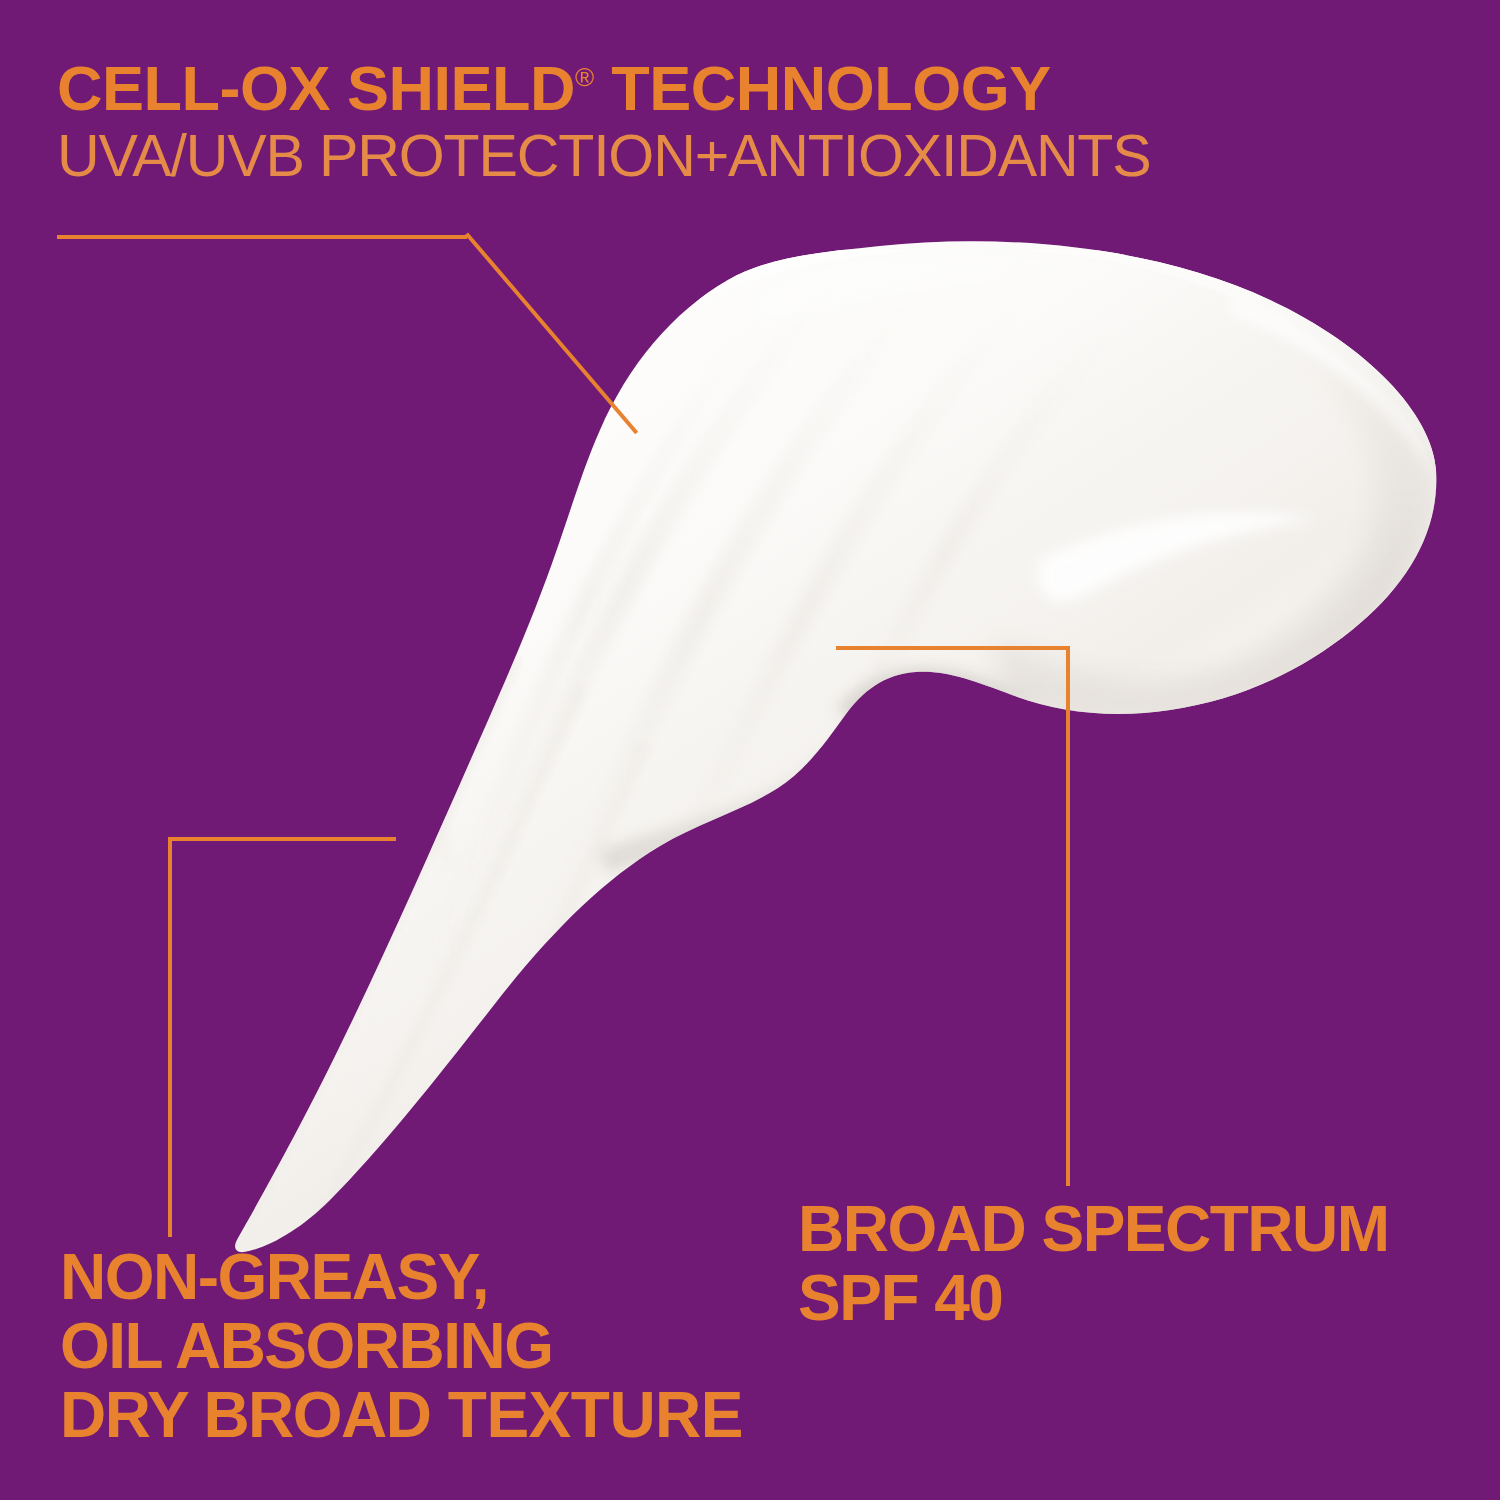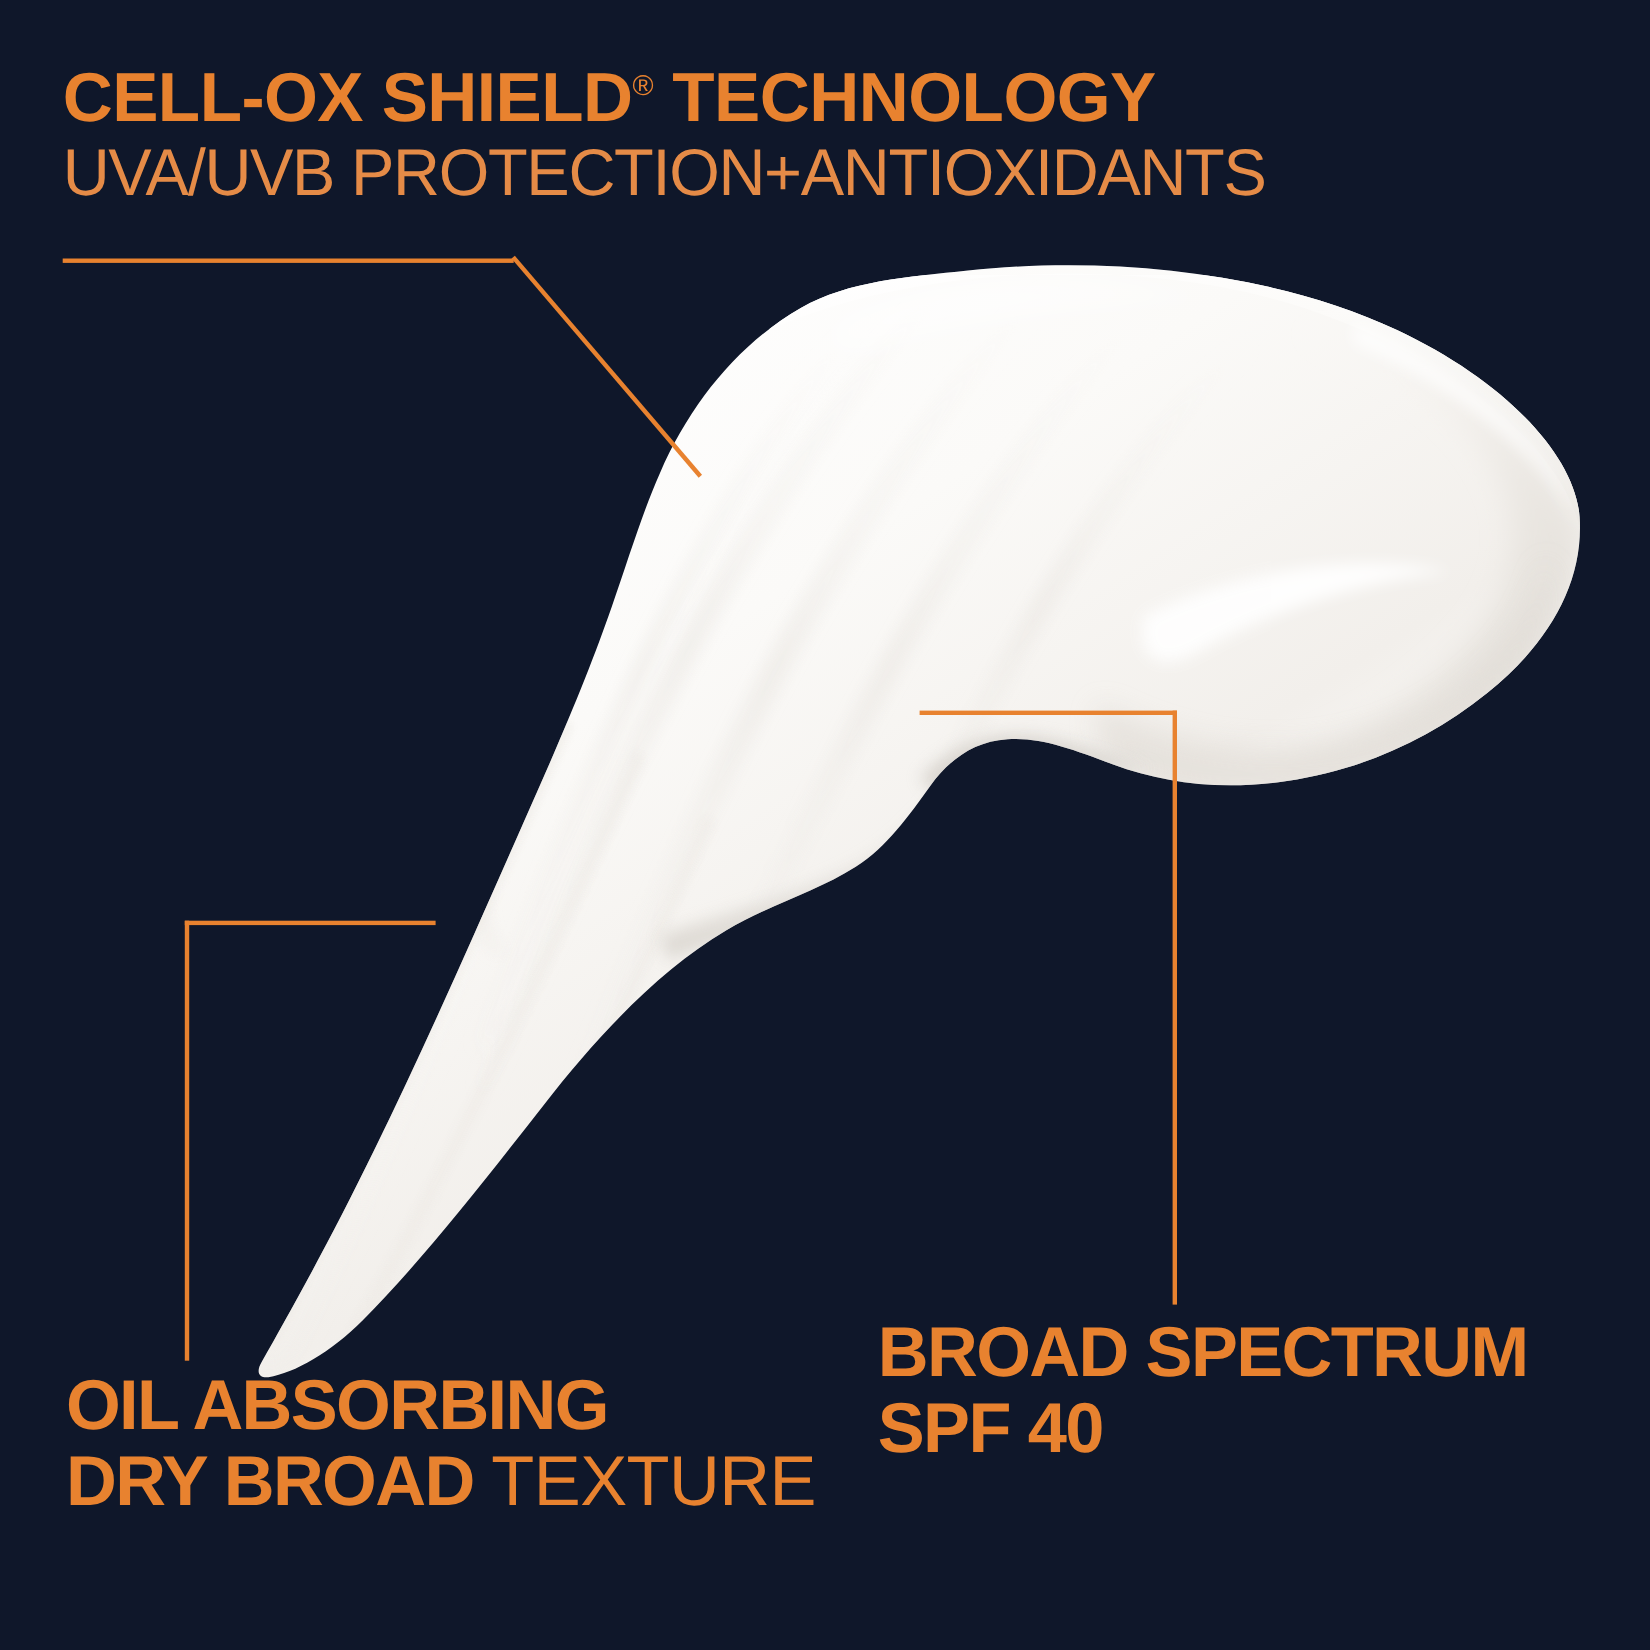--- a/index.html
+++ b/index.html
@@ -4,21 +4,21 @@
 <style>
   html, body {
     margin: 0;
     padding: 0;
     background: #ffffff;
   }
   #page {
     position: relative;
     width: 1500px;
     height: 1500px;
-    background: #0f172a;
+    background: #701a75;
     overflow: hidden;
     font-family: "Liberation Sans", sans-serif;
   }
 
   
   #headline-block {
     position: absolute;
     left: 57px;
     top: 44px;
     width: 1400px;
@@ -115,21 +115,21 @@
   #callout-bottom-left .line {
     font-family: "Liberation Sans", sans-serif;
     font-size: 64px;
     line-height: 69px;
     letter-spacing: -1.5px;
     color: #E8822F;
     white-space: nowrap;
   }
   #callout-bottom-left .bold { font-weight: 700; }
   #callout-bottom-left .light {
-    font-weight: 400;
+    font-weight: 700;
     letter-spacing: -0.5px;
   }
 
   
   #callout-bottom-right {
     position: absolute;
     left: 778px;
     top: 1195px;
     width: 700px;
     margin-left: 20px;
@@ -348,20 +348,21 @@
 
   <div class="leader" id="leader-left-h"></div>
   <div class="leader" id="leader-left-v"></div>
 
   <div id="headline-block">
     <div id="headline-primary"><span>CELL-OX SHIELD</span><span class="reg">®</span><span> TECHNOLOGY</span></div>
     <div id="headline-secondary">UVA/UVB PROTECTION+ANTIOXIDANTS</div>
   </div>
 
   <div id="callout-bottom-left">
+    <div class="line"><span class="bold">NON-GREASY,</span></div>
     <div class="line"><span class="bold">OIL ABSORBING</span></div>
     <div class="line"><span class="bold">DRY BROAD</span><span class="light"> TEXTURE</span></div>
   </div>
 
   <div id="callout-bottom-right">
     <div class="line">BROAD SPECTRUM</div>
     <div class="line">SPF 40</div>
   </div>
 
 </div>

